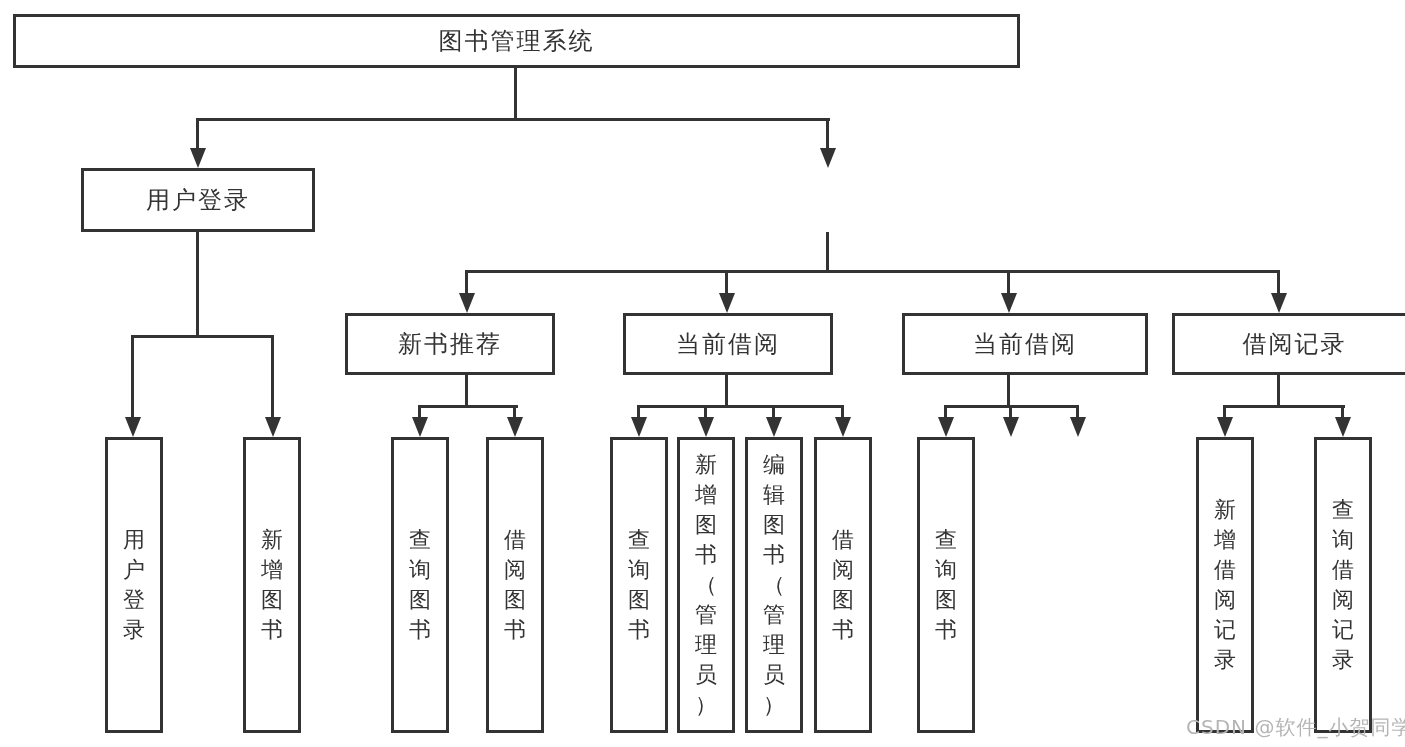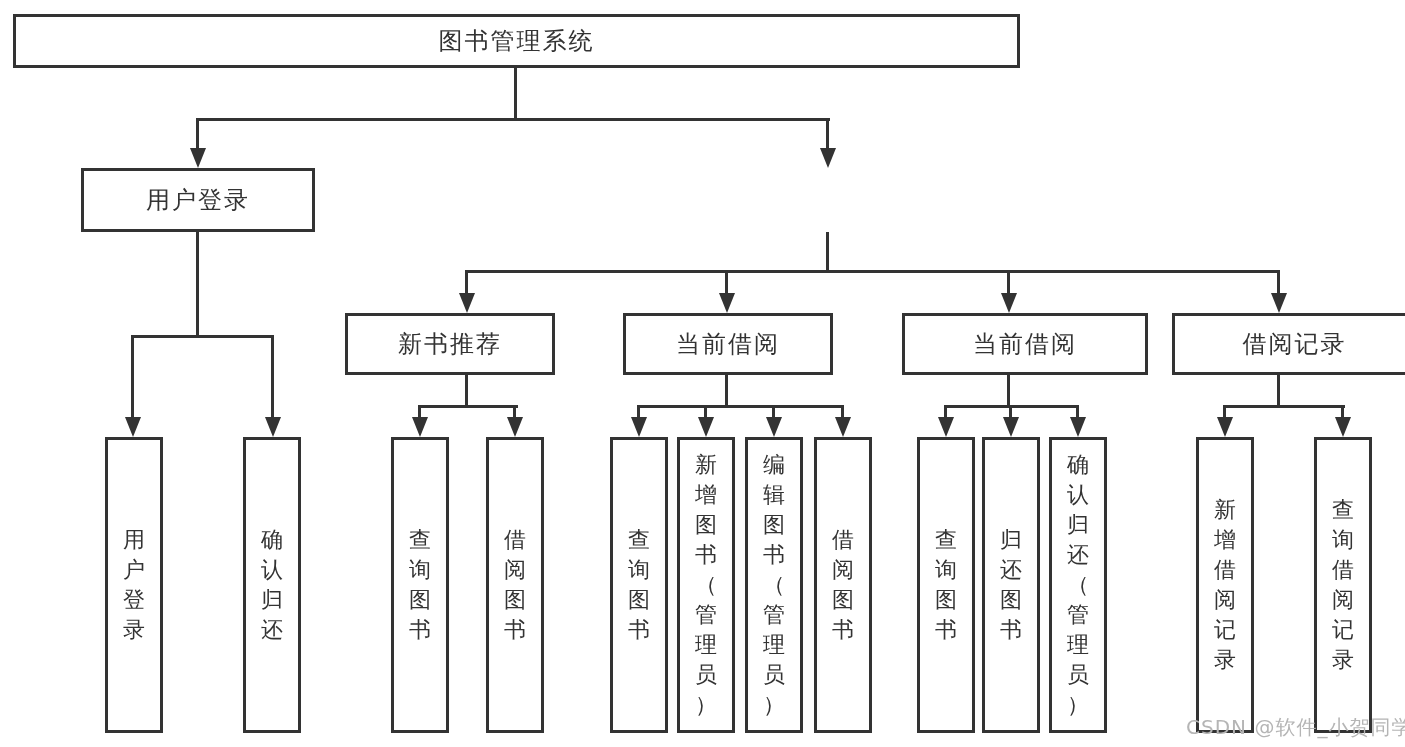--- a/index.html
+++ b/index.html
@@ -165,21 +165,21 @@
     <span>当前借阅</span>
   </div>
   <div class="box" style="left:1172px;top:313px;width:245px;height:62px">
     <span>借阅记录</span>
   </div>
 
   <div class="vbox" style="left:105px">
     <span class="vlabel">用户登录</span>
   </div>
   <div class="vbox" style="left:243px">
-    <span class="vlabel">确认归还</span>
+    <span class="vlabel">新增图书</span>
   </div>
 
   <div class="vbox" style="left:391px">
     <span class="vlabel">查询图书</span>
   </div>
   <div class="vbox" style="left:486px">
     <span class="vlabel">借阅图书</span>
   </div>
 
   <div class="vbox" style="left:610px">
@@ -191,26 +191,20 @@
   <div class="vbox" style="left:745px">
     <span class="vlabel">编辑图书（管理员）</span>
   </div>
   <div class="vbox" style="left:814px">
     <span class="vlabel">借阅图书</span>
   </div>
 
   <div class="vbox" style="left:917px">
     <span class="vlabel">查询图书</span>
   </div>
-  <div class="vbox" style="left:982px">
-    <span class="vlabel">归还图书</span>
-  </div>
-  <div class="vbox" style="left:1049px">
-    <span class="vlabel">确认归还（管理员）</span>
-  </div>
 
   <div class="vbox" style="left:1314px">
     <span class="vlabel">查询借阅记录</span>
   </div>
   <div class="vbox" style="left:1196px">
     <span class="vlabel">新增借阅记录</span>
   </div>
 
   <div class="watermark">CSDN @软件_小贺同学</div>
 

